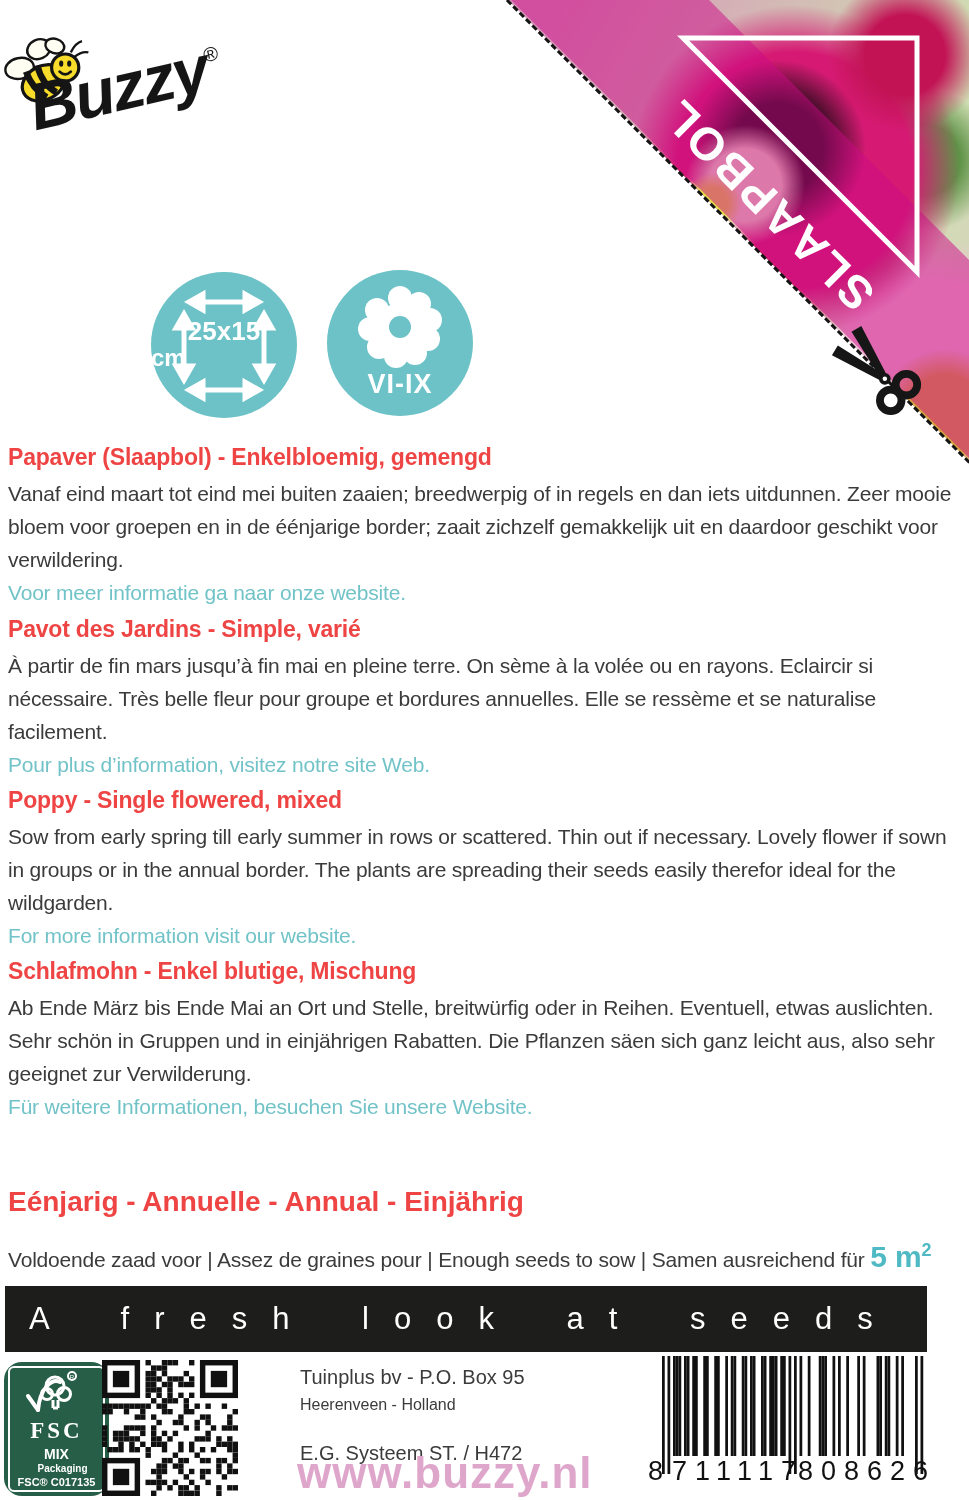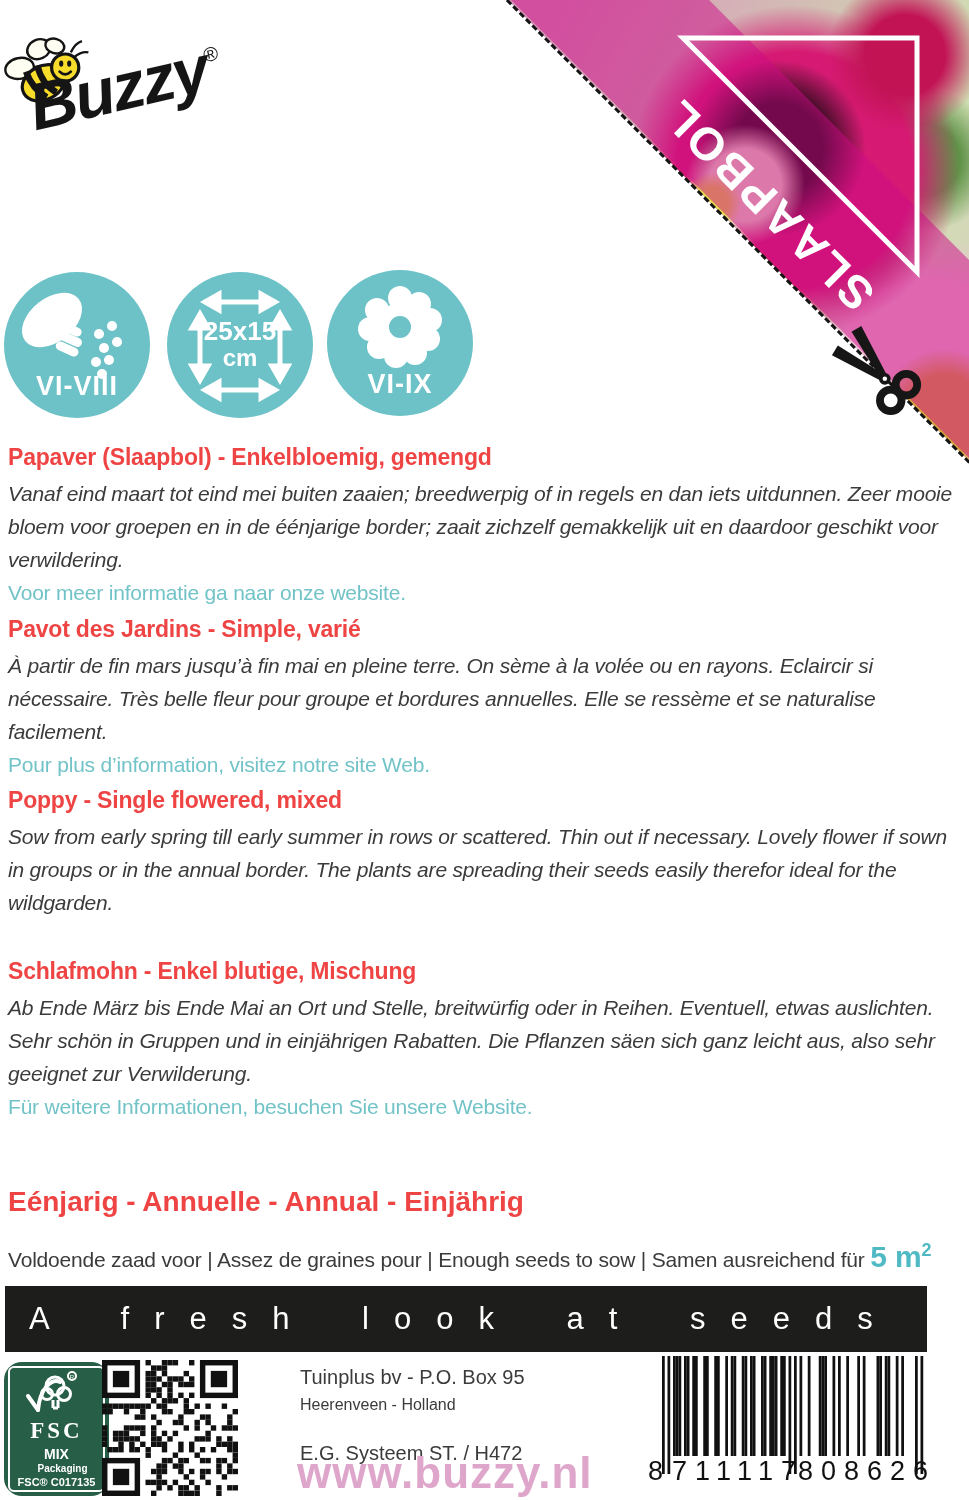--- a/index.html
+++ b/index.html
@@ -31,31 +31,31 @@
   .banner-band{position:absolute;left:430px;top:110px;width:720px;height:140px;
         background:rgba(204,10,134,.5);transform:rotate(45deg);}
   .banner-text{position:absolute;left:568px;top:175px;width:400px;height:60px;line-height:60px;
         transform:rotate(225deg);text-align:center;color:#fff;font-size:46px;font-weight:bold;letter-spacing:3px;}
   .cutline{position:absolute;left:508px;top:-1px;width:654px;height:0;border-top:3px dashed #141414;
         transform-origin:0 0;transform:rotate(45deg);}
   .scissors-svg{position:absolute;left:828px;top:322px;width:98px;height:98px;}
 
   
   .circle{position:absolute;width:146px;height:146px;border-radius:50%;background:#6cc2c7;}
-  .c1{left:4px;top:272px;} .c2{left:167px;top:272px;} .c3{left:327px;top:270px;}
+  .c1{left:4px;top:272px;} .c2{left:151px;top:272px;} .c3{left:327px;top:270px;}
   .circle .roman{position:absolute;left:0;right:0;bottom:16px;text-align:center;color:#fff;
         font-weight:bold;font-size:27px;letter-spacing:1px;}
   .c2 .dim1{position:absolute;left:0;right:0;top:44px;text-align:center;color:#fff;font-weight:bold;font-size:26px;}
-  .c2 .dim2{position:absolute;left:0;right:0;top:72px;text-align:center;color:#fff;font-weight:bold;font-size:24px;}
+  .c2 .dim2{position:absolute;left:0;right:0;top:72px;text-align:left;color:#fff;font-weight:bold;font-size:24px;}
   .icon-svg{position:absolute;left:0;top:0;width:146px;height:146px;}
 
   
   .sect{position:absolute;left:8px;width:954px;}
   .sect h2{margin:0 0 6px 0;font-size:23px;font-weight:bold;color:#ef4444;letter-spacing:-0.2px;}
-  .sect p{margin:0;font-size:21px;line-height:33px;color:#3b3b3c;letter-spacing:-0.2px;font-style:italic;}
+  .sect p{margin:0;font-size:21px;line-height:33px;color:#3b3b3c;letter-spacing:-0.2px;}
   .sect .weblink{font-size:21px;line-height:33px;color:#72c3c8;letter-spacing:-0.2px;}
   .s-nl{top:444px;} .s-fr{top:616px;} .s-en{top:787px;} .s-de{top:958px;}
 
   .annual{position:absolute;left:8px;top:1186px;font-size:28px;font-weight:bold;color:#ef4444;}
   .seedsline{position:absolute;left:8px;top:1240px;width:950px;font-size:21px;color:#3b3b3c;letter-spacing:-0.2px;}
   .area{font-size:30px;font-weight:bold;color:#4fb9c4;}
   .area sup{font-size:18px;}
 
   
   .tagbar{position:absolute;left:5px;top:1286px;width:922px;height:66px;background:#1d1d1b;
@@ -115,38 +115,20 @@
     <ellipse cx="52" cy="66" rx="28" ry="21" fill="#f8dc2b" stroke="#141414" stroke-width="4" transform="rotate(-28 52 66)"></ellipse>
     <path d="M30 52 q8 22 26 32" fill="none" stroke="#141414" stroke-width="8"></path>
     <path d="M44 44 q6 24 24 34" fill="none" stroke="#141414" stroke-width="8"></path>
     <circle cx="79" cy="47" r="17" fill="#f8dc2b" stroke="#141414" stroke-width="4"></circle>
     <ellipse cx="74" cy="42" rx="2.6" ry="4" fill="#141414"></ellipse>
     <ellipse cx="84" cy="42" rx="2.6" ry="4" fill="#141414"></ellipse>
     <path d="M72 52 q7 7 14 0" fill="none" stroke="#141414" stroke-width="3.4" stroke-linecap="round"></path>
   </svg>
   <div class="logo-script"><span>Buzzy</span><span class="logo-reg">®</span></div>
 
-  <div class="circle c1">
-    <svg class="icon-svg" viewBox="0 0 146 146">
-      <g fill="#ffffff">
-        <ellipse cx="48" cy="48" rx="34" ry="22" transform="rotate(-38 48 48)"></ellipse>
-        <rect x="48" y="44" width="34" height="9" rx="4.5" transform="rotate(24 48 44)"></rect>
-        <rect x="52" y="56" width="30" height="9" rx="4.5" transform="rotate(24 52 56)"></rect>
-        <rect x="54" y="68" width="24" height="9" rx="4.5" transform="rotate(24 54 68)"></rect>
-        <circle cx="95" cy="62" r="5"></circle>
-          <circle cx="108" cy="54" r="5"></circle>
-        <circle cx="100" cy="76" r="5"></circle>
-          <circle cx="113" cy="70" r="5"></circle>
-        <circle cx="92" cy="90" r="5"></circle>
-          <circle cx="105" cy="88" r="5"></circle>
-        <circle cx="98" cy="102" r="5"></circle>
-      </g>
-    </svg>
-    <div class="roman">VI-VIII</div>
-  </div>
 
   <div class="circle c2">
     <svg class="icon-svg" viewBox="0 0 146 146">
       <g stroke="#ffffff" stroke-width="5" fill="#ffffff">
         <line x1="48" y1="30" x2="98" y2="30"></line>
         <polygon points="38,30 52,22 52,38"></polygon>
           <polygon points="108,30 94,22 94,38"></polygon>
         <line x1="48" y1="118" x2="98" y2="118"></line>
         <polygon points="38,118 52,110 52,126"></polygon>
           <polygon points="108,118 94,110 94,126"></polygon>
@@ -187,20 +169,21 @@
     <div class="weblink">Voor meer informatie ga naar onze website.</div>
   </div>
   <div class="sect s-fr">
     <h2>Pavot des Jardins - Simple, varié</h2>
     <p>À partir de fin mars jusqu’à fin mai en pleine terre. On sème à la volée ou en rayons. Eclaircir si nécessaire. Très belle fleur pour groupe et bordures annuelles. Elle se ressème et se naturalise facilement.</p>
     <div class="weblink">Pour plus d’information, visitez notre site Web.</div>
   </div>
   <div class="sect s-en">
     <h2>Poppy - Single flowered, mixed</h2>
     <p>Sow from early spring till early summer in rows or scattered. Thin out if necessary. Lovely flower if sown in groups or in the annual border. The plants are spreading their seeds easily therefor ideal for the wildgarden.</p>
+    <div class="weblink">For more information visit our website.</div>
   </div>
   <div class="sect s-de">
     <h2>Schlafmohn - Enkel blutige, Mischung</h2>
     <p>Ab Ende März bis Ende Mai an Ort und Stelle, breitwürfig oder in Reihen. Eventuell, etwas auslichten. Sehr schön in Gruppen und in einjährigen Rabatten. Die Pflanzen säen sich ganz leicht aus, also sehr geeignet zur Verwilderung.</p>
     <div class="weblink">Für weitere Informationen, besuchen Sie unsere Website.</div>
   </div>
 
   <div class="annual">Eénjarig - Annuelle - Annual - Einjährig</div>
 
   <div class="seedsline">

